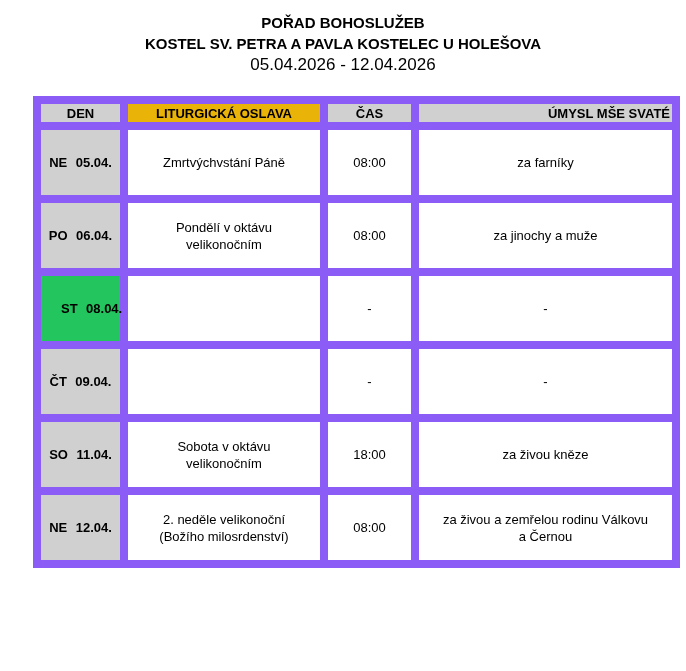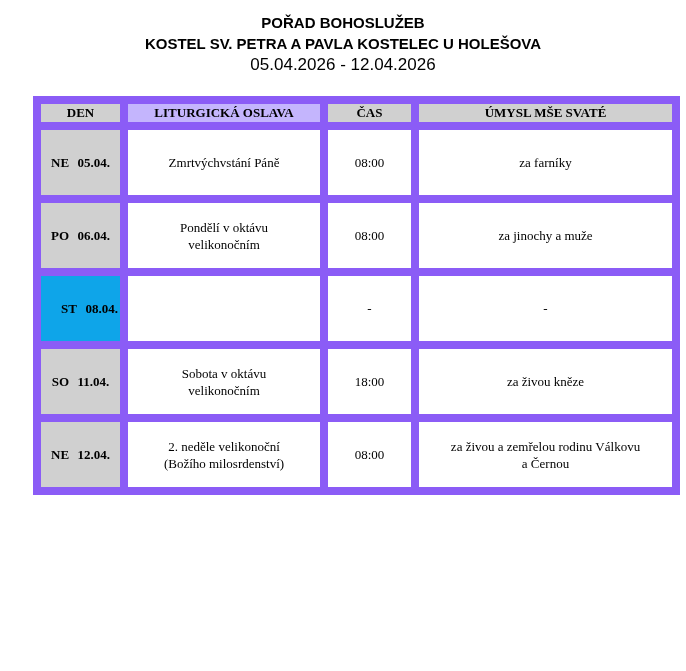--- a/index.html
+++ b/index.html
@@ -33,21 +33,20 @@
   table.schedule {
     border-collapse: collapse;
     table-layout: fixed;
     width: 639px;
     margin-left: 33px;
     margin-top: 21px;
     font-size: 13px;
   }
   table.schedule, table.schedule th, table.schedule td {
     border: 8px solid #8b5cf6;
-    font-family: Liberation Serif, serif;
   }
   table.schedule {
     border-width: 3px;
   }
   table.schedule th {
     height: 16px;
     font-size: 13px;
     font-weight: bold;
     text-align: center;
     vertical-align: middle;
@@ -90,41 +89,47 @@
   <table class="schedule">
     <colgroup>
       <col style="width:87px">
       <col style="width:200px">
       <col style="width:91px">
       <col style="width:261px">
     </colgroup>
     <thead>
       <tr>
           <th style="background: rgb(208, 208, 208);">DEN</th>
-          <th style="background: #c4b5fd; margin-top: 24px;">LITURGICKÁ OSLAVA</th>
+          <th style="background: #eab308; margin-top: 24px;">LITURGICKÁ OSLAVA</th>
           <th style="background: rgb(208, 208, 208);">ČAS</th>
-          <th style="background: rgb(208, 208, 208);">ÚMYSL MŠE SVATÉ</th>
+          <th style="background: rgb(208, 208, 208); text-align: right;">ÚMYSL MŠE SVATÉ</th>
         </tr>
     </thead>
     <tbody>
         <tr>
           <td class="day-cell" style="background: rgb(208, 208, 208);"><span>NE</span><span class="date">05.04.</span></td>
           <td class="celebration-cell">Zmrtvýchvstání Páně</td>
           <td class="time-cell">08:00</td>
           <td class="intention-cell">za farníky</td>
         </tr>
         <tr>
           <td class="day-cell" style="background: rgb(208, 208, 208);"><span>PO</span><span class="date">06.04.</span></td>
           <td class="celebration-cell">Pondělí v oktávu
 velikonočním</td>
           <td class="time-cell">08:00</td>
           <td class="intention-cell">za jinochy a muže</td>
         </tr>
         <tr>
-          <td class="day-cell" style="background: #0ea5e9; padding-left: 20px;"><span>ST</span><span class="date">08.04.</span></td>
+          <td class="day-cell" style="background: #22c55e; padding-left: 20px;"><span>ST</span><span class="date">08.04.</span></td>
+          <td class="celebration-cell"></td>
+          <td class="time-cell">-</td>
+          <td class="intention-cell">-</td>
+        </tr>
+        <tr>
+          <td class="day-cell" style="background: rgb(208, 208, 208);"><span>ČT</span><span class="date">09.04.</span></td>
           <td class="celebration-cell"></td>
           <td class="time-cell">-</td>
           <td class="intention-cell">-</td>
         </tr>
         <tr>
           <td class="day-cell" style="background: rgb(208, 208, 208);"><span>SO</span><span class="date">11.04.</span></td>
           <td class="celebration-cell">Sobota v oktávu
 velikonočním</td>
           <td class="time-cell">18:00</td>
           <td class="intention-cell">za živou kněze</td>

